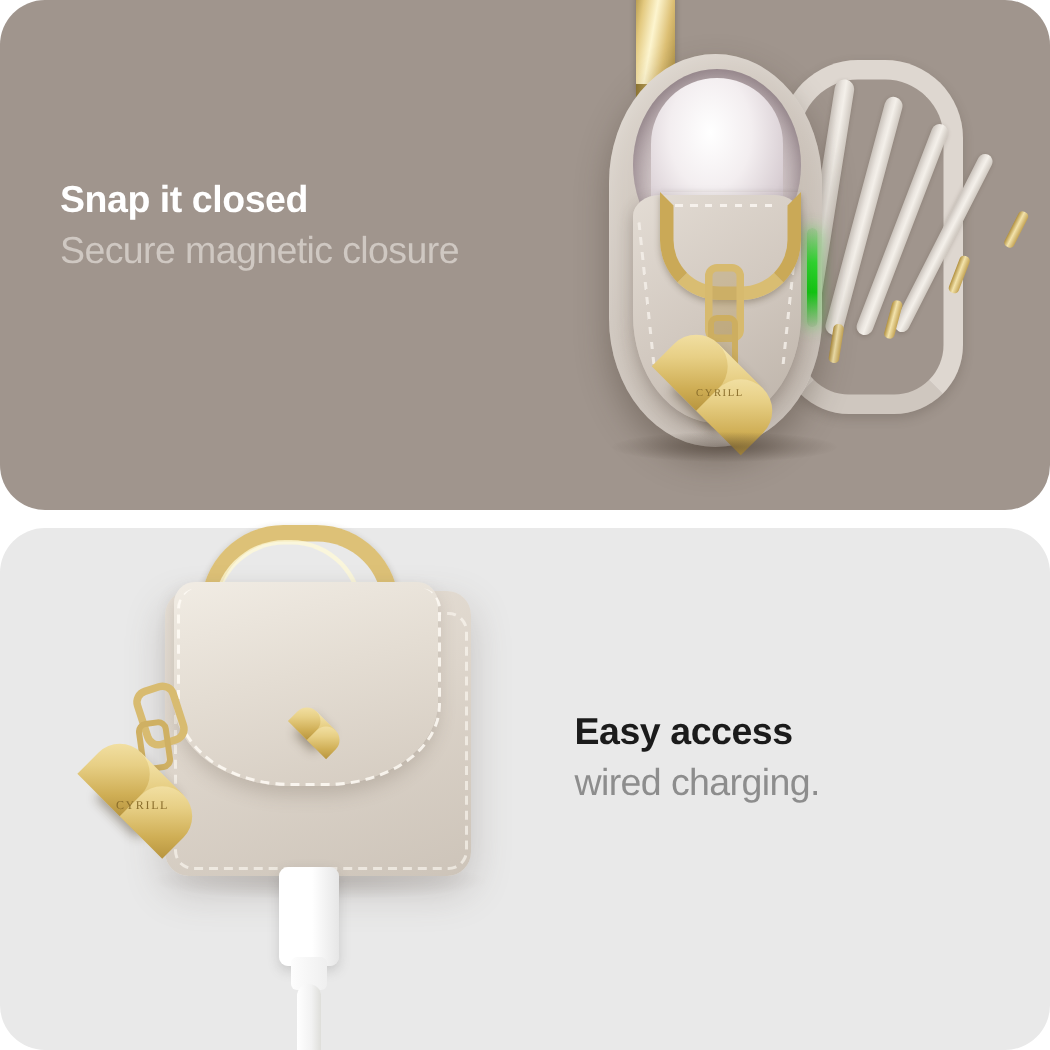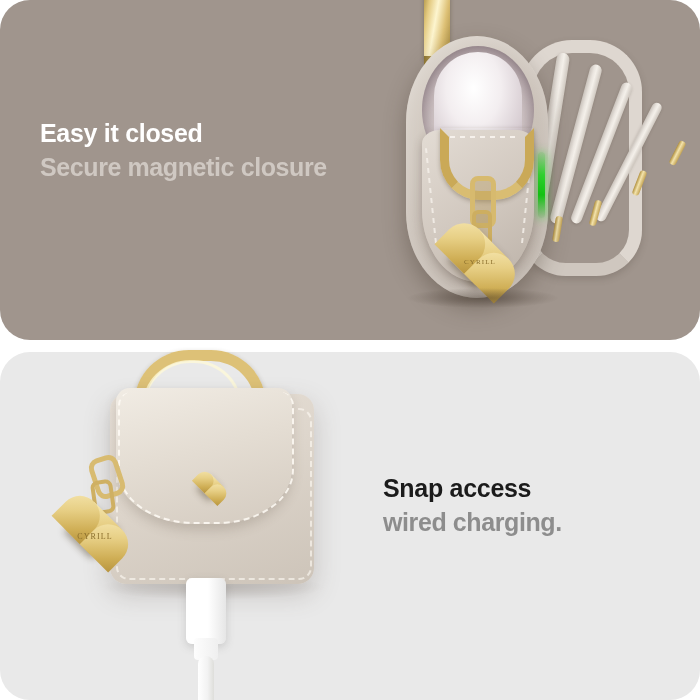--- a/index.html
+++ b/index.html
@@ -51,21 +51,21 @@
 
   .headline {
     font-size: 25px;
     font-weight: bold;
     letter-spacing: -0.3px;
     line-height: 30px;
     margin: 0 0 2px 0;
   }
   .subline {
     font-size: 25px;
-    font-weight: bold;
+    font-weight: normal;
     letter-spacing: -0.4px;
     line-height: 35px;
     margin: 0;
   }
   .copy-top .headline { color: #ffffff; }
   .copy-top .subline  { color: #cfc8c2; }
   .copy-bottom .headline { color: #1b1b1b; }
   .copy-bottom .subline  { color: #8d8d8d; }
 
   
@@ -492,29 +492,29 @@
       <div class="t-dring art"></div>
       <div class="t-link art"></div>
       <div class="t-link2 art"></div>
       <div class="heart t-heart"></div>
       <div class="t-heart-label">CYRILL</div>
 
       <div class="t-shadow art"></div>
     </div>
 
     <div class="copy copy-top">
-      <p class="headline">Easy it closed</p>
+      <p class="headline">Snap it closed</p>
       <p class="subline">Secure magnetic closure</p>
     </div>
   </div>
 
   <div class="panel panel-bottom">
 
     <div class="copy copy-bottom" style="left:383px; top:121px;">
-      <p class="headline">Snap access</p>
+      <p class="headline">Easy access</p>
       <p class="subline">wired charging.</p>
     </div>
   </div>
 
   <div class="b-stage">
     <div class="b-ring art"></div>
     <div class="b-ring-sheen art"></div>
 
     <div class="b-shadow art"></div>
     <div class="b-side art"></div>

